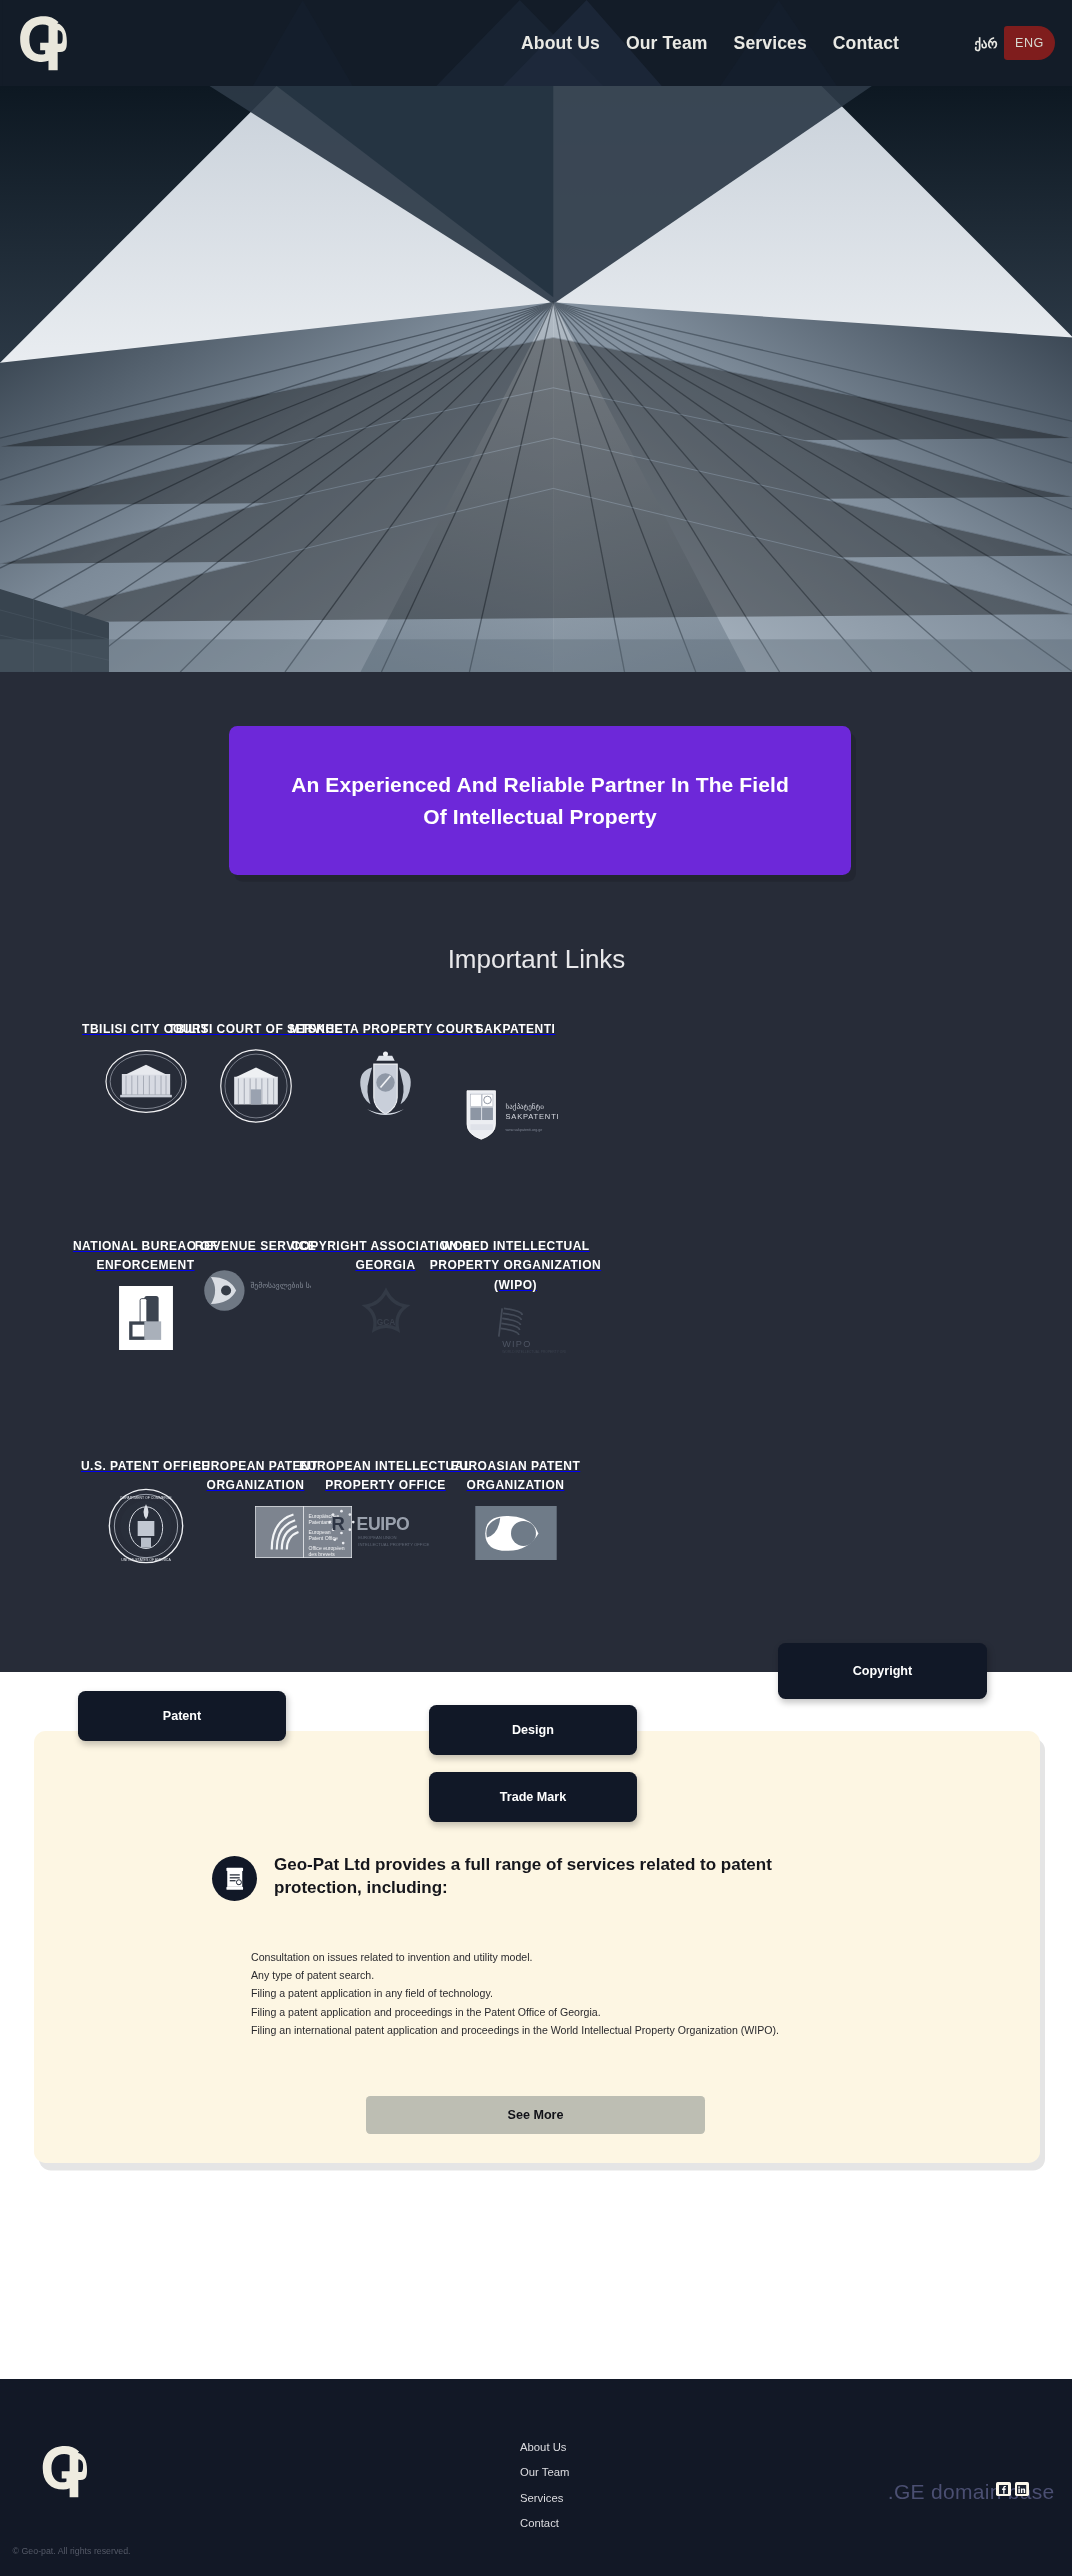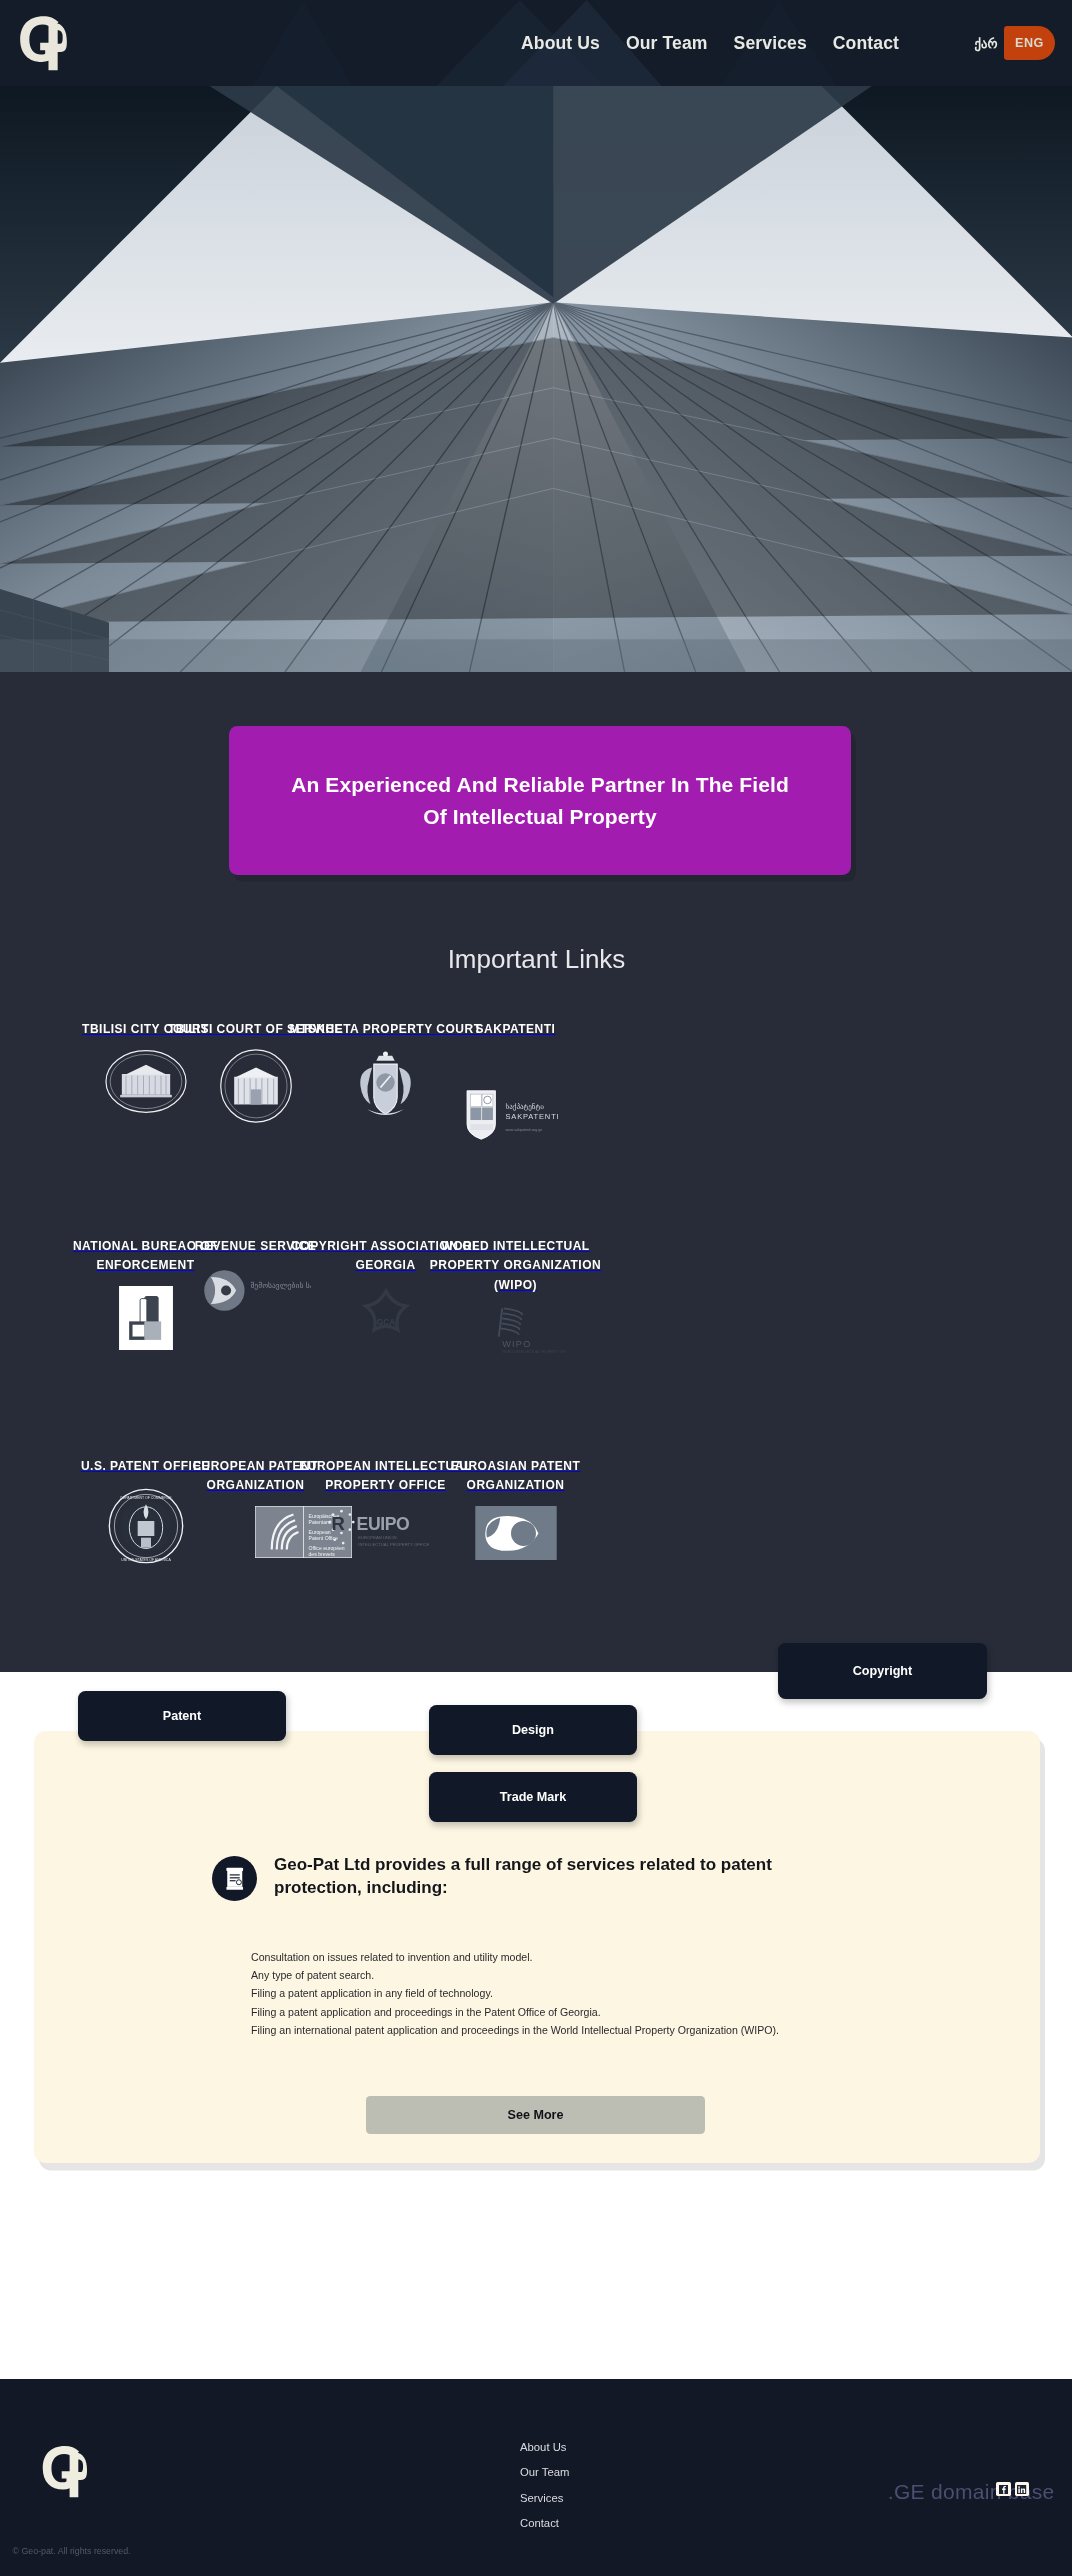--- a/index.html
+++ b/index.html
@@ -32,42 +32,42 @@
     color:#e9e9e4; text-decoration:none;
     font-size:17.6px; font-weight:700; letter-spacing:0.1px;
     white-space:nowrap;
   }
   .lang{
     position:absolute; right:18.4px; top:0; height:86px;
     display:flex; align-items:center; gap:6.7px;
   }
   .lang .ka{ color:#e9e9e4; font-size:12.6px; font-weight:700; }
   .lang .en{
-    background:#c2410c; color:#d8dbd2;
-    font-size:12.6px; font-weight:700; letter-spacing:0.4px;
+    background:#7f1d1d; color:#d8dbd2;
+    font-size:12.6px; font-weight:400; letter-spacing:0.4px;
     padding:10px 11px;
     border-radius:3.4px 18.4px 18.4px 3.4px;
   }
 
   
   .hero{
     position:absolute; top:86px; left:0; width:1073px; height:586px;
     overflow:hidden; background:#8e99a6;
   }
   .hero svg{ display:block; }
 
   
   .dark-section{
     position:absolute; top:672px; left:0; width:1073px; height:1000px;
     background:#272c38;
   }
   .headline-card{
     position:absolute; left:229px; top:54px;
     width:622px; height:149px;
-    background:#a21caf;
+    background:#6d28d9;
     border-radius:8.4px;
     box-shadow:5px 6.7px 0 rgba(0,0,0,.12);
     display:flex; align-items:center; justify-content:center;
   }
   .headline-card h1{
     color:#ffffff; font-size:21px; font-weight:700; line-height:1.5;
     text-align:center; width:520px; letter-spacing:0.1px;
   }
   .links-title{
     position:absolute; top:272px; left:0; width:1073px;

